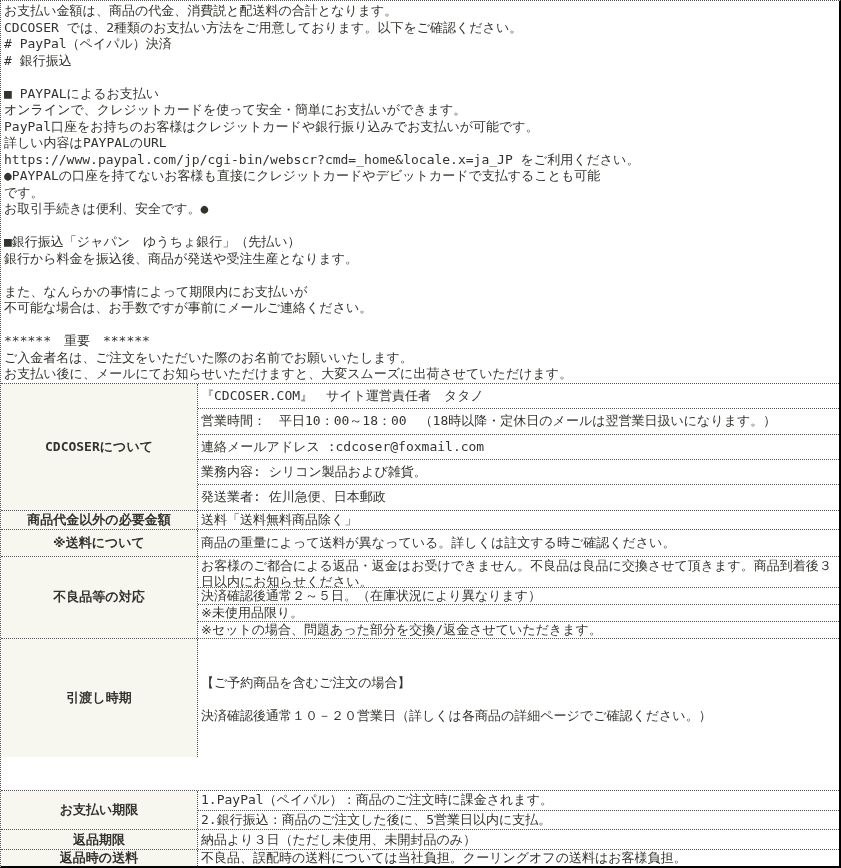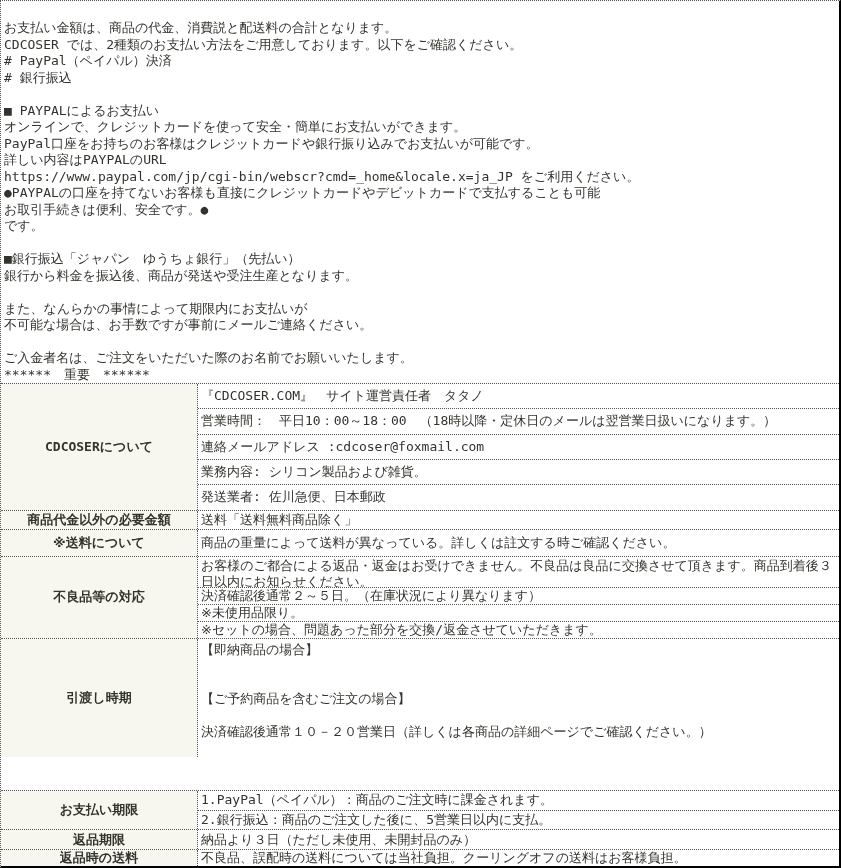--- a/index.html
+++ b/index.html
@@ -21,21 +21,21 @@
   .row{display:flex;box-sizing:border-box;overflow:hidden;}
   .row + .row{border-top:1px dotted #555;}
   .hdr{
     flex:0 0 197px;max-width:197px;box-sizing:border-box;
     background:#f7f7ef;
     border-right:1px dotted #555;
     display:flex;align-items:center;justify-content:center;
     text-align:center;font-weight:bold;
     padding:0 4px;
   }
-  .cell{flex:1;min-width:0;box-sizing:border-box;padding:19px 3px;overflow:hidden;}
+  .cell{flex:1;min-width:0;box-sizing:border-box;padding:2px 3px;overflow:hidden;}
   .ln{line-height:16.5px;min-height:16.5px;}
   .subs{flex:1;min-width:0;display:flex;flex-direction:column;box-sizing:border-box;}
   .sub{
     box-sizing:border-box;flex:1;min-height:0;
     display:flex;align-items:center;
     padding:0 3px;line-height:16px;overflow:hidden;
   }
   .sub + .sub{border-top:1px dotted #555;}
   .sub.block{display:block;padding:1px 3px;line-height:16.5px;}
   .sub.thin{flex:0 0 17px;}
@@ -62,31 +62,31 @@
         <div class="ln">CDCOSER では、2種類のお支払い方法をご用意しております。以下をご確認ください。</div>
         <div class="ln"># PayPal（ペイパル）決済</div>
         <div class="ln"># 銀行振込</div>
         <div class="ln">&nbsp;</div>
         <div class="ln">■ PAYPALによるお支払い</div>
         <div class="ln">オンラインで、クレジットカードを使って安全・簡単にお支払いができます。</div>
         <div class="ln">PayPal口座をお持ちのお客様はクレジットカードや銀行振り込みでお支払いが可能です。</div>
         <div class="ln">詳しい内容はPAYPALのURL</div>
         <div class="ln">https://www.paypal.com/jp/cgi-bin/webscr?cmd=_home&amp;locale.x=ja_JP をご利用ください。</div>
         <div class="ln">●PAYPALの口座を持てないお客様も直接にクレジットカードやデビットカードで支払することも可能</div>
+        <div class="ln">です。</div>
         <div class="ln">お取引手続きは便利、安全です。●</div>
-        <div class="ln">です。</div>
         <div class="ln">&nbsp;</div>
         <div class="ln">■銀行振込「ジャパン　ゆうちょ銀行」（先払い）</div>
         <div class="ln">銀行から料金を振込後、商品が発送や受注生産となります。</div>
         <div class="ln">&nbsp;</div>
         <div class="ln">また、なんらかの事情によって期限内にお支払いが</div>
         <div class="ln">不可能な場合は、お手数ですが事前にメールご連絡ください。</div>
         <div class="ln">&nbsp;</div>
+        <div class="ln">******　重要　******</div>
         <div class="ln">ご入金者名は、ご注文をいただいた際のお名前でお願いいたします。</div>
-        <div class="ln">******　重要　******</div>
         <div class="ln">お支払い後に、メールにてお知らせいただけますと、大変スムーズに出荷させていただけます。</div>
       </div>
   </div>
 
   <div class="row r-about">
     <div class="hdr">CDCOSERについて</div>
     <div class="subs">
       <div class="sub">『CDCOSER.COM』　サイト運営責任者　タタノ</div>
       <div class="sub">営業時間：　平日10：00～18：00　（18時以降・定休日のメールは翌営業日扱いになります。）</div>
       <div class="sub">
@@ -118,21 +118,20 @@
       <div class="sub block">お客様のご都合による返品・返金はお受けできません。不良品は良品に交換させて頂きます。商品到着後３日以内にお知らせください。</div>
       <div class="sub thin">決済確認後通常２～５日。（在庫状況により異なります）</div>
       <div class="sub thin">※未使用品限り。</div>
       <div class="sub thin">※セットの場合、問題あった部分を交換/返金させていただきます。</div>
     </div>
   </div>
 
   <div class="row r-deliv">
     <div class="hdr">引渡し時期</div>
     <div class="cell">
-        <div class="ln">【即納商品の場合】</div>
         <div class="ln">&nbsp;</div>
         <div class="ln">&nbsp;</div>
         <div class="ln">【ご予約商品を含むご注文の場合】</div>
         <div class="ln">&nbsp;</div>
         <div class="ln">決済確認後通常１０－２０営業日（詳しくは各商品の詳細ページでご確認ください。）</div>
       </div>
   </div>
 
   <div class="row r-dead">
     <div class="hdr">お支払い期限</div>

